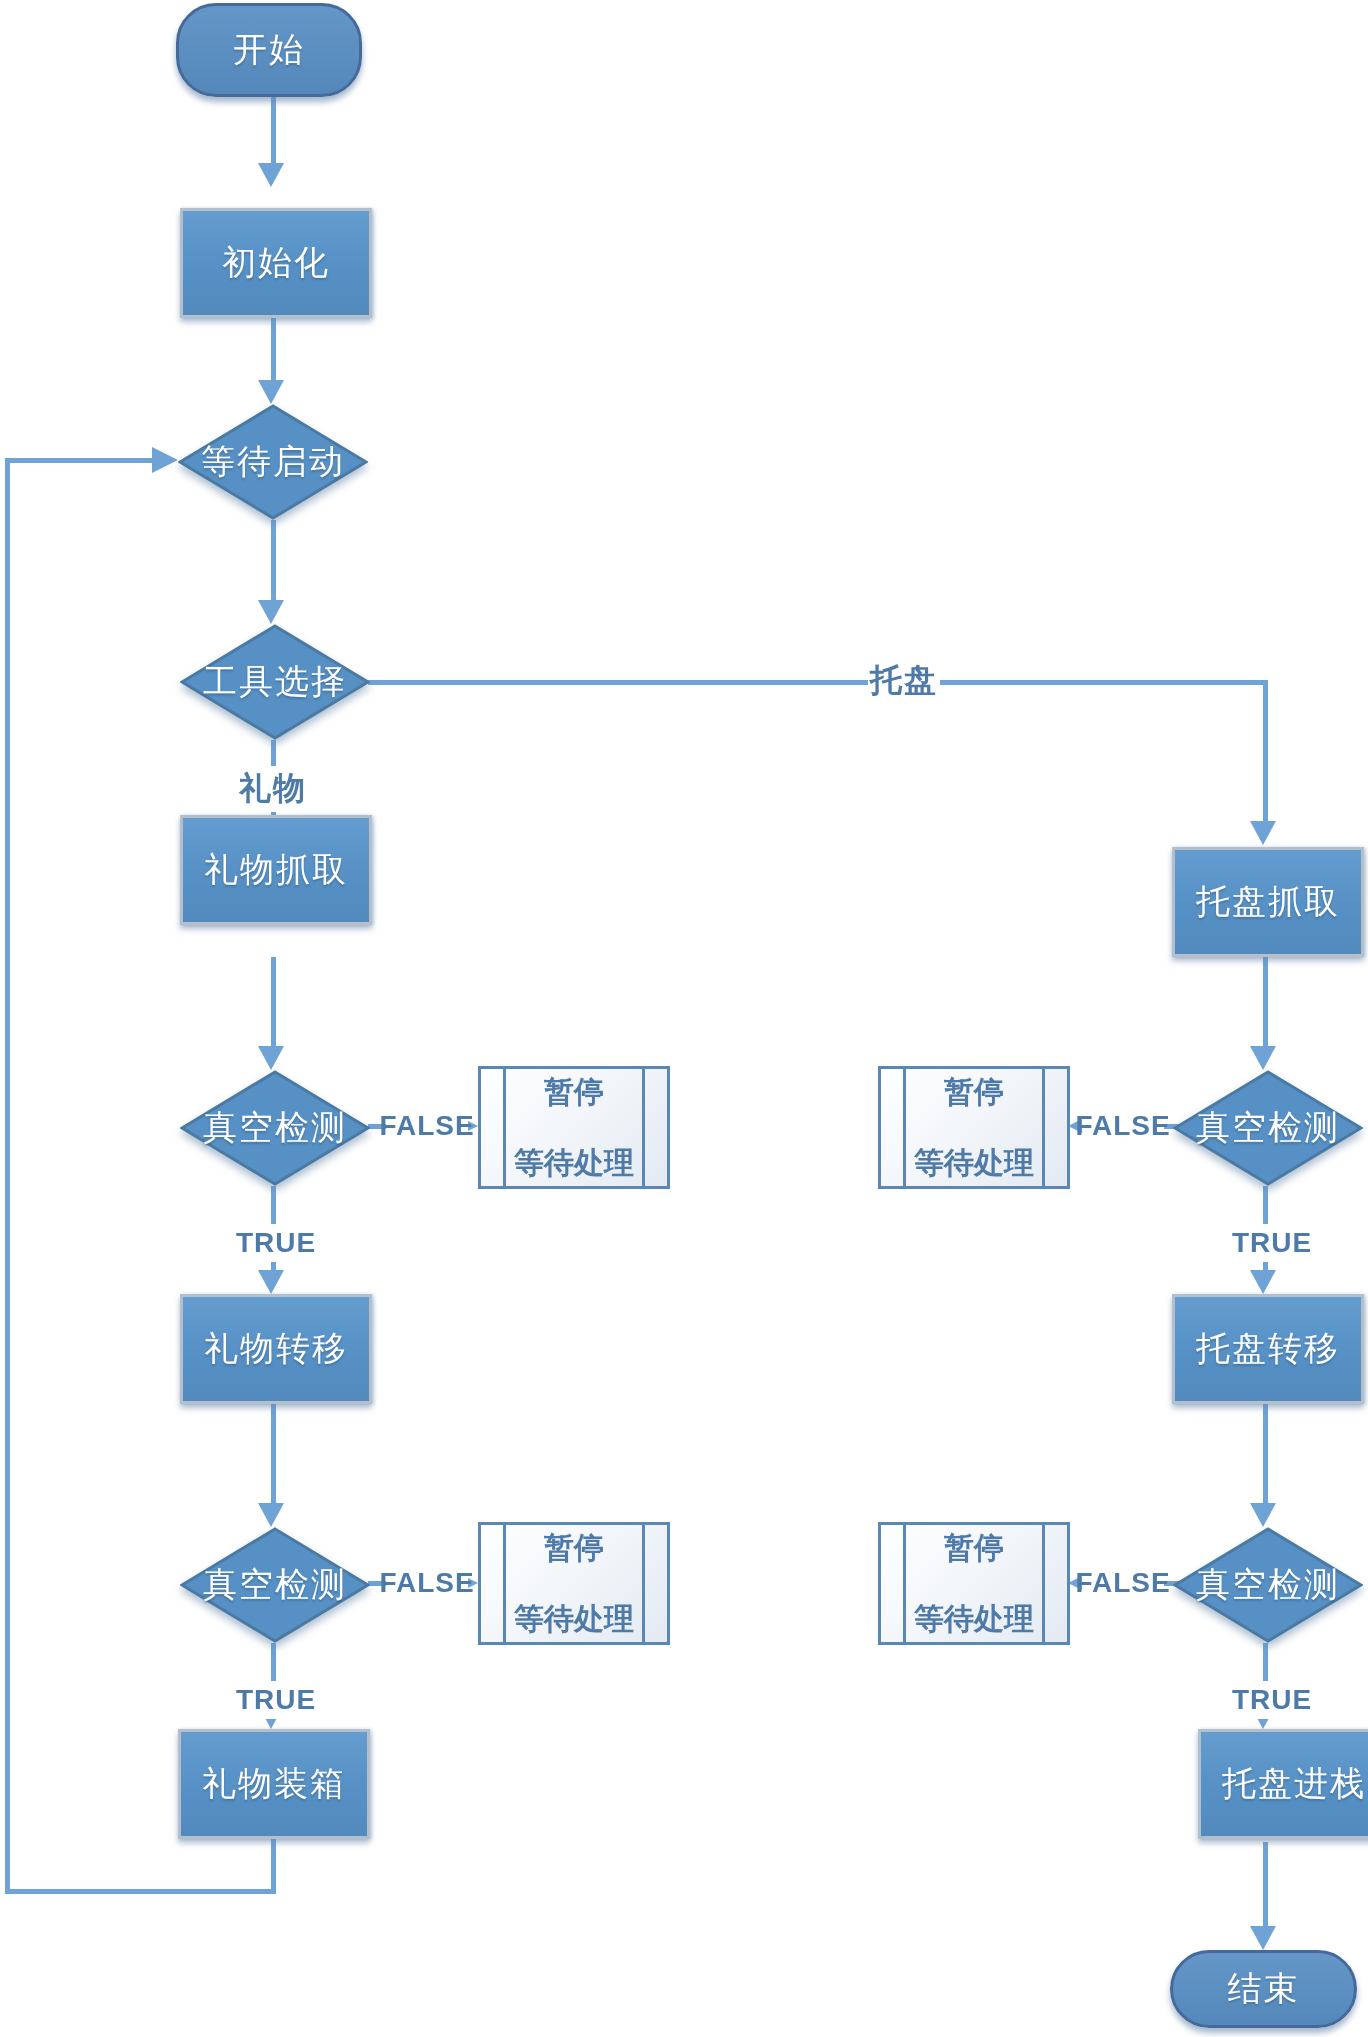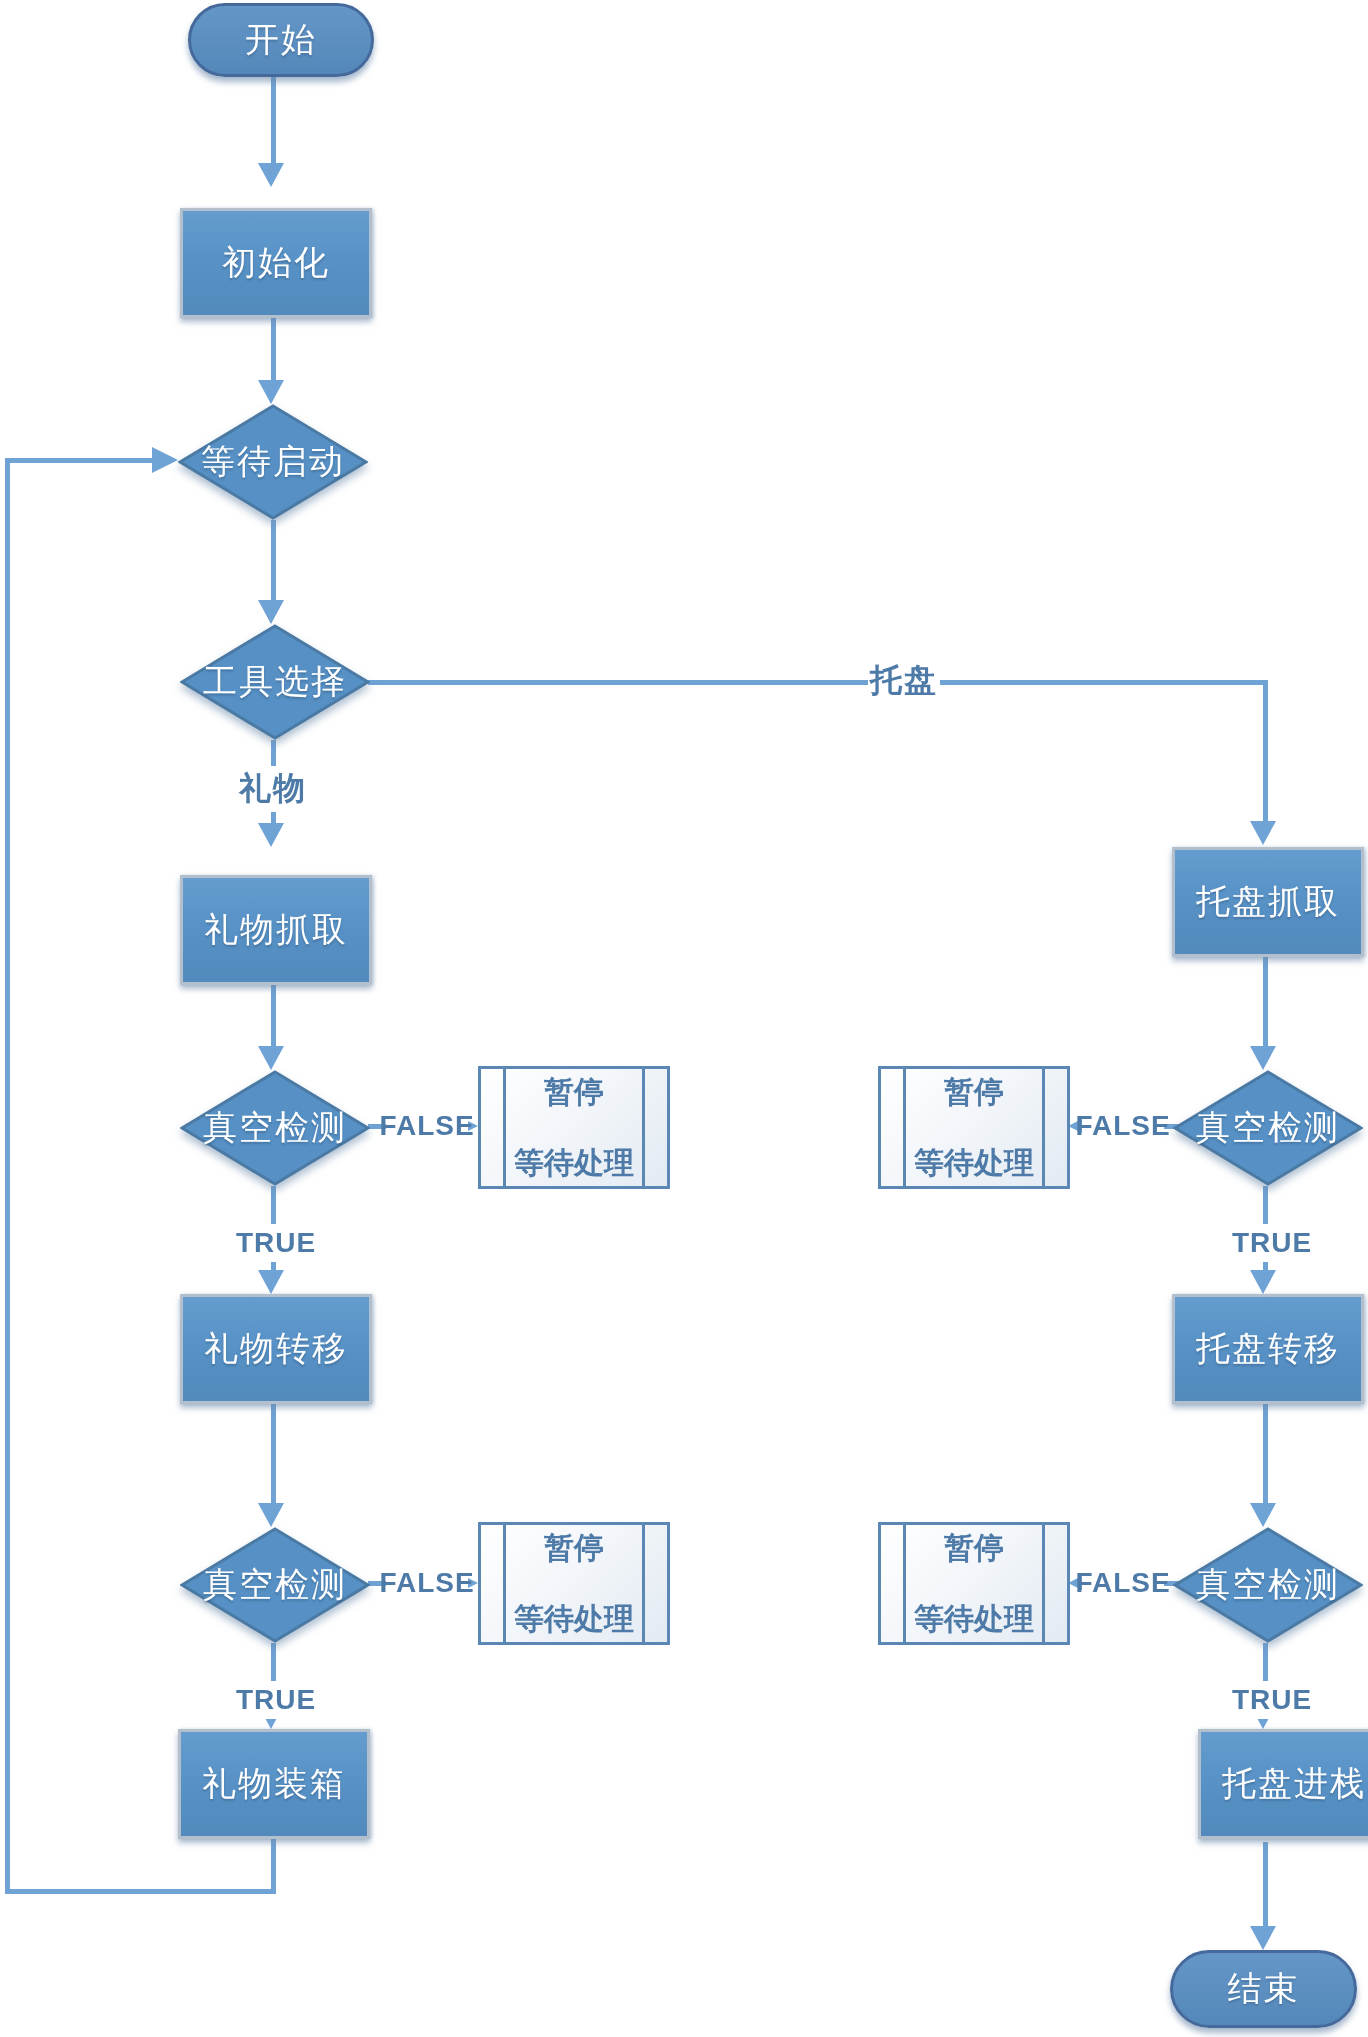--- a/index.html
+++ b/index.html
@@ -105,21 +105,21 @@
 
   <div class="vline" style="left:271px;top:1839px;height:55px;"></div>
   <div class="hline" style="left:5px;top:1889px;width:269px;"></div>
   <div class="vline" style="left:5px;top:460px;height:1434px;"></div>
   <div class="hline" style="left:5px;top:458px;width:147px;"></div>
   <div class="arr-right" style="left:152px;top:447px;"></div>
 
   <div class="vline" style="left:1263px;top:1842px;height:84px;"></div>
   <div class="arr-down" style="left:1250px;top:1926px;"></div>
 
-  <div class="capsule" style="left:188px;top:3px;width:186px;height:74px;">
+  <div class="capsule" style="left:176px;top:3px;width:186px;height:94px;">
     <span class="nlabel">开始</span>
   </div>
 
   <div class="pbox" style="left:180px;top:200px;margin-top:8px;">
     <span class="nlabel">初始化</span>
   </div>
 
   <div class="diamond" style="left:178px;top:404px;">
     <svg viewBox="0 0 190 116">
         <polygon points="95,2 188,58 95,114 2,58"></polygon>
@@ -127,21 +127,21 @@
     <span class="nlabel">等待启动</span>
   </div>
 
   <div class="diamond" style="left:180px;top:624px;">
     <svg viewBox="0 0 190 116">
         <polygon points="95,2 188,58 95,114 2,58"></polygon>
       </svg>
     <span class="nlabel">工具选择</span>
   </div>
 
-  <div class="pbox" style="left:180px;top:875px;">
+  <div class="pbox" style="left:180px;top:815px;">
     <span class="nlabel">礼物抓取</span>
   </div>
 
   <div class="pbox" style="left:1172px;top:847px;">
     <span class="nlabel">托盘抓取</span>
   </div>
 
   <div class="diamond" style="left:180px;top:1070px;">
     <svg viewBox="0 0 190 116">
         <polygon points="95,2 188,58 95,114 2,58"></polygon>

